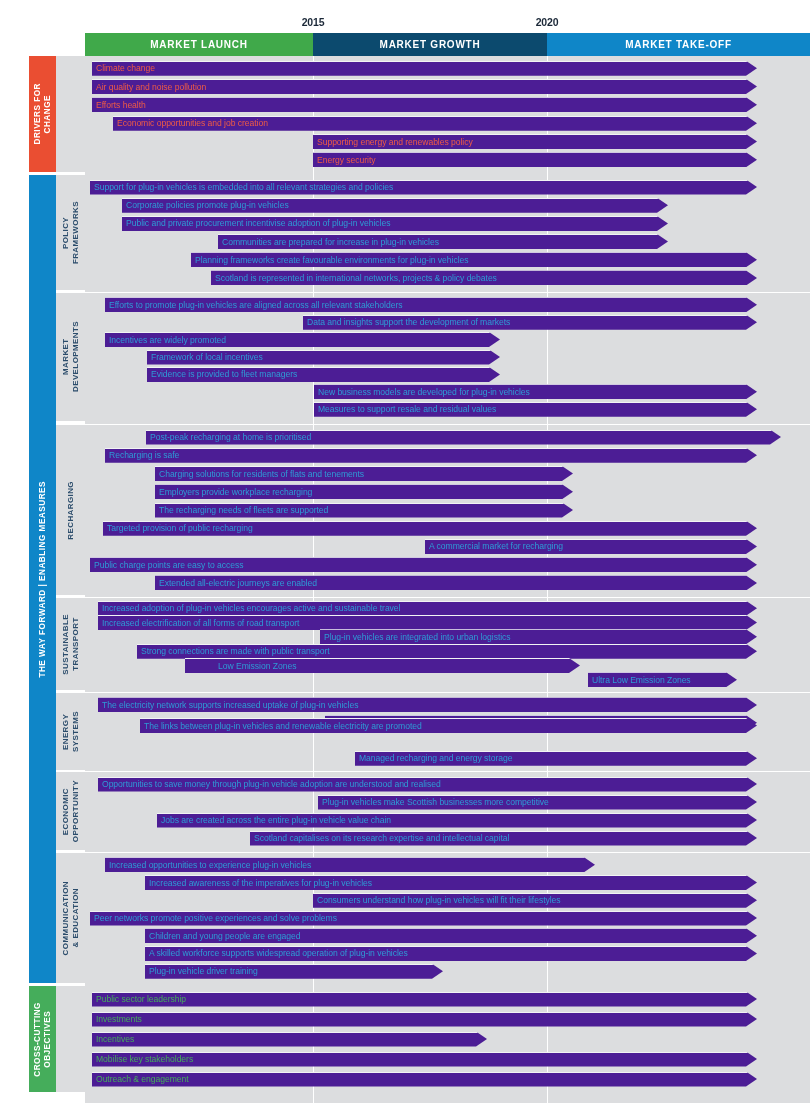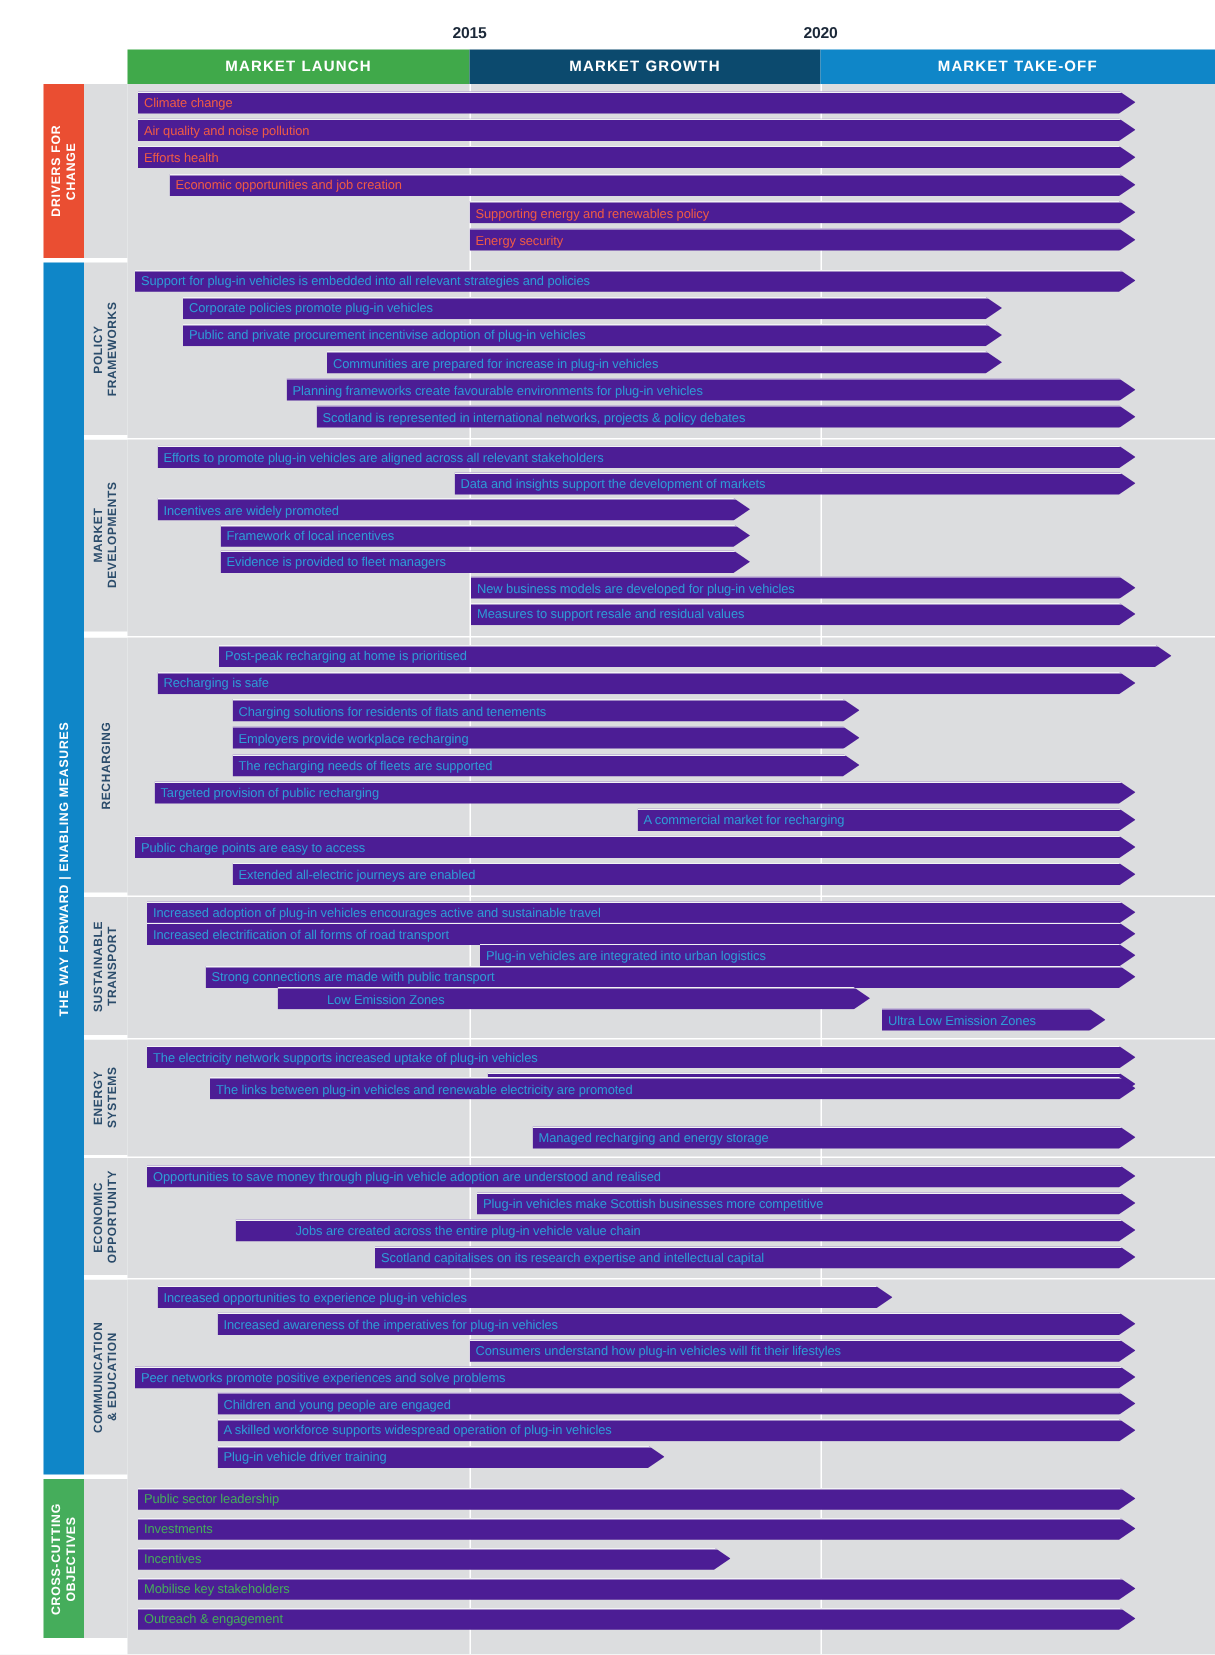--- a/index.html
+++ b/index.html
@@ -258,21 +258,21 @@
         <span>ECONOMIC
 OPPORTUNITY</span>
       </div>
       <div class="cat-sep" style="top: 771px;"></div>
       <div class="arrow t-blue" style="left: 98px; width: 659px; top: 776.5px;">
         <span class="txt">Opportunities to save money through plug-in vehicle adoption are understood and realised</span>
       </div>
       <div class="arrow t-blue" style="left: 318px; width: 439px; top: 794.5px;">
         <span class="txt">Plug-in vehicles make Scottish businesses more competitive</span>
       </div>
-      <div class="arrow t-blue" style="left: 157px; width: 600px; top: 812.5px; padding-left: 36px;">
+      <div class="arrow t-blue" style="left: 157px; width: 600px; top: 812.5px;">
         <span class="txt">Jobs are created across the entire plug-in vehicle value chain</span>
       </div>
       <div class="arrow t-blue" style="left: 250px; width: 507px; top: 830.5px;">
         <span class="txt">Scotland capitalises on its research expertise and intellectual capital</span>
       </div>
       <div class="cat-rail" style="top: 853px; height: 130px;">
         <span>COMMUNICATION
 &amp; EDUCATION</span>
       </div>
       <div class="cat-sep" style="top: 852px;"></div>

